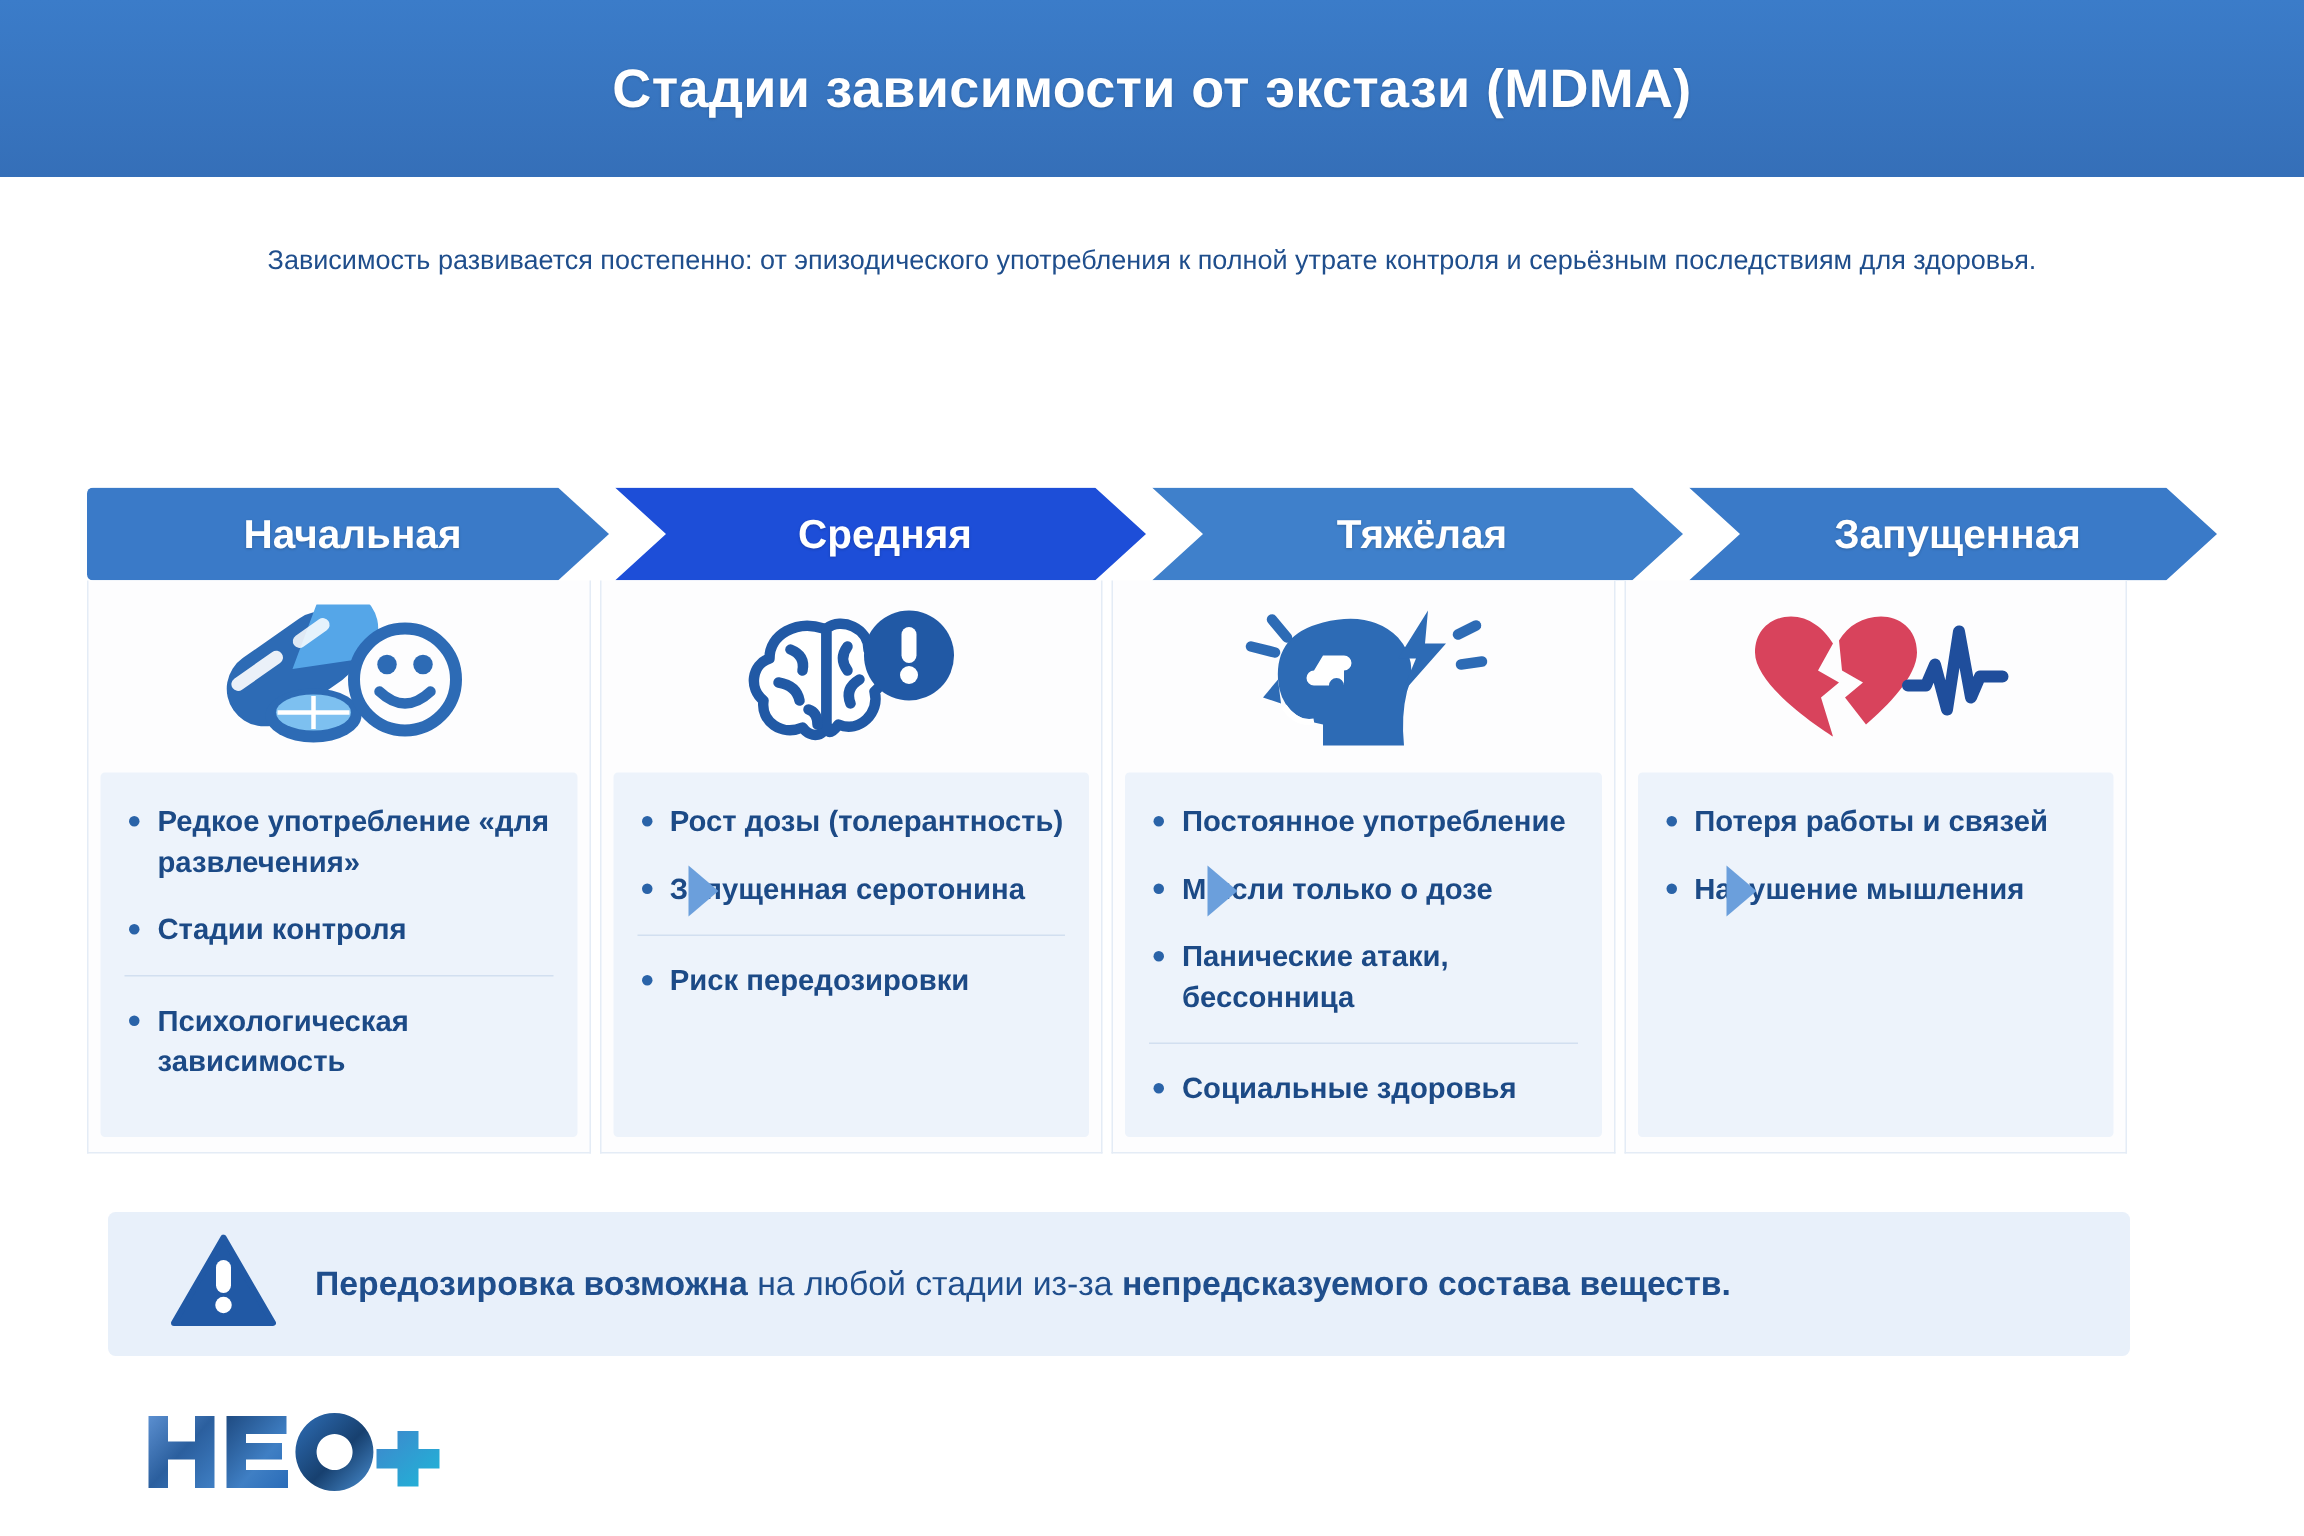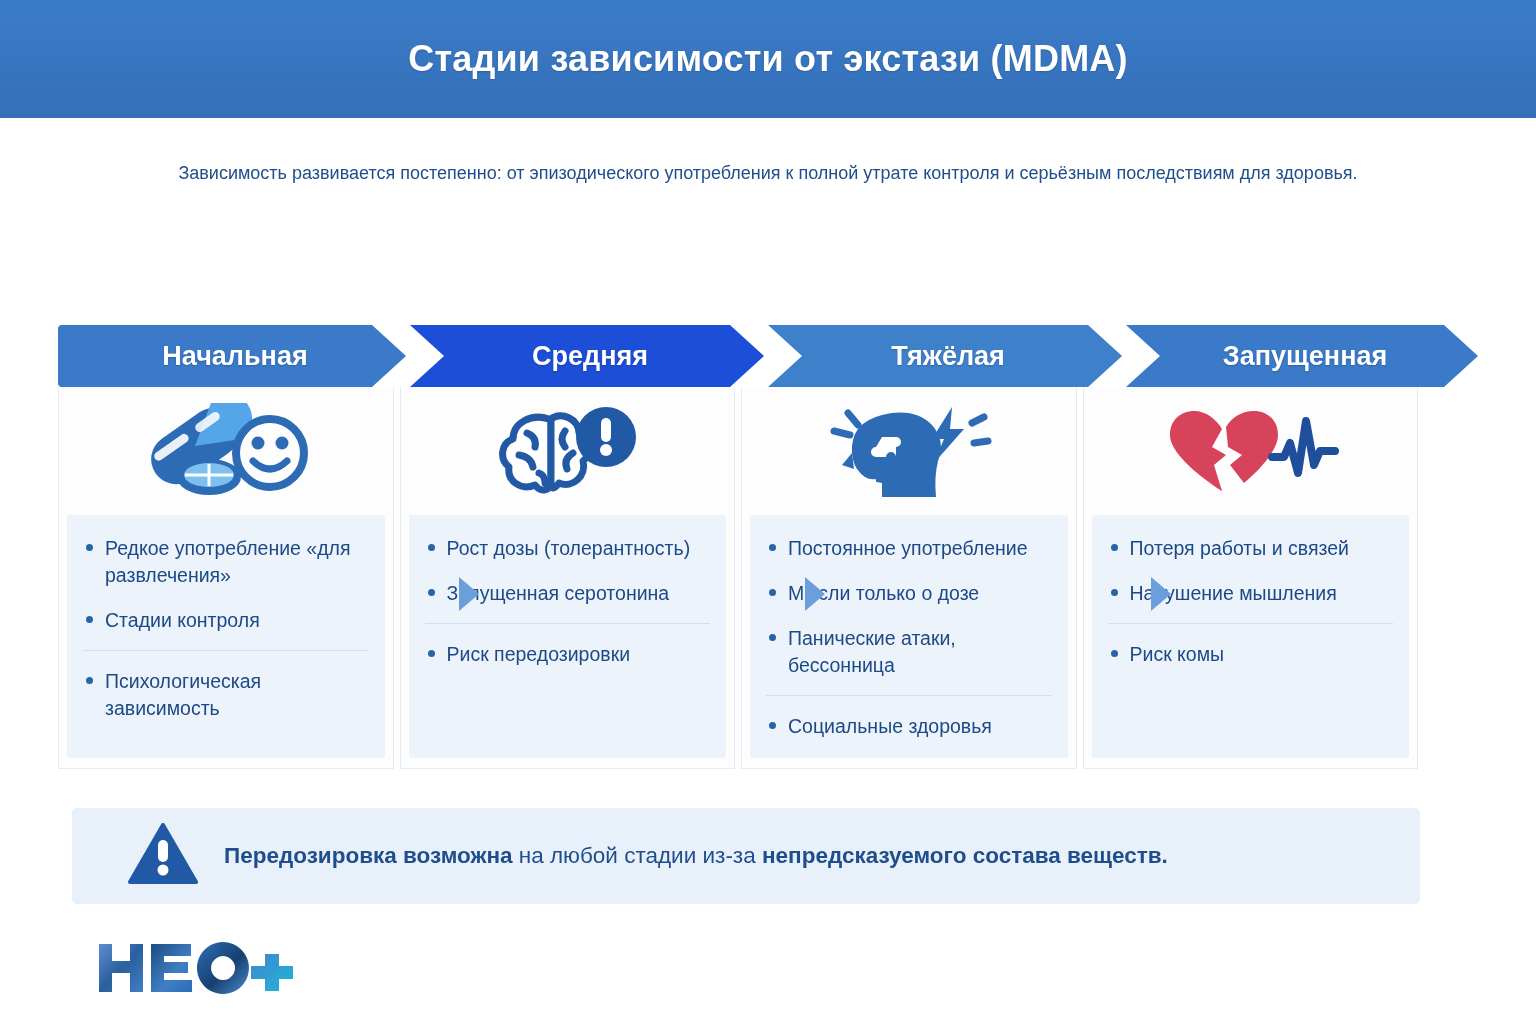--- a/index.html
+++ b/index.html
@@ -128,20 +128,21 @@
     padding: 20px 16px 16px 16px;
   }
   .bullets ul { list-style: none; }
   .bullets li {
     position: relative;
     color: #1c4a86;
     font-size: 19.5px;
     line-height: 1.38;
     padding-left: 22px;
     margin-bottom: 18px;
+    font-weight: bold;
   }
   .bullets li:last-child { margin-bottom: 0; }
   .bullets li::before {
     content: "";
     position: absolute;
     left: 3px; top: 9px;
     width: 7px; height: 7px;
     border-radius: 50%;
     background: #2a63a8;
   }
@@ -169,21 +170,21 @@
   
   .warning {
     position: absolute;
     left: 72px; top: 808px;
     width: 1348px;
     height: 96px;
     background: #e8f0fa;
     border-radius: 5px;
     display: flex;
     align-items: center;
-    padding-left: 56px;
+    padding-left: 42px;
   }
   .warn-icon { flex: 0 0 auto; margin-right: 26px; }
   .warn-text {
     color: #1f4e8c;
     font-size: 22.5px;
     line-height: 1.3;
   }
   .warn-text b { font-weight: bold; }
 
   
@@ -320,21 +321,20 @@
         <path d="M66 24 C72 14 82 8 94 8 C106 8 118 16 118 32 C118 48 98 68 84 80
                  L70 62 L82 52 L68 44 Z" fill="#d8435c"></path>
 
         <path d="M112 54 L124 54 L130 40 L138 70 L146 18 L154 62 L160 48 L175 48" fill="none" stroke="#1f4e9c" stroke-width="8" stroke-linecap="round" stroke-linejoin="round"></path>
       </svg>
     </div>
     <div class="bullets">
       <ul>
         <li>Потеря работы и связей</li>
         <li>Нарушение мышления</li>
-        <li class="sep-before">Риск комы</li>
       </ul>
     </div>
   </div>
 
   <div class="connector conn-1"></div>
   <div class="connector conn-2"></div>
   <div class="connector conn-3"></div>
 </div>
 
 <div class="warning">

